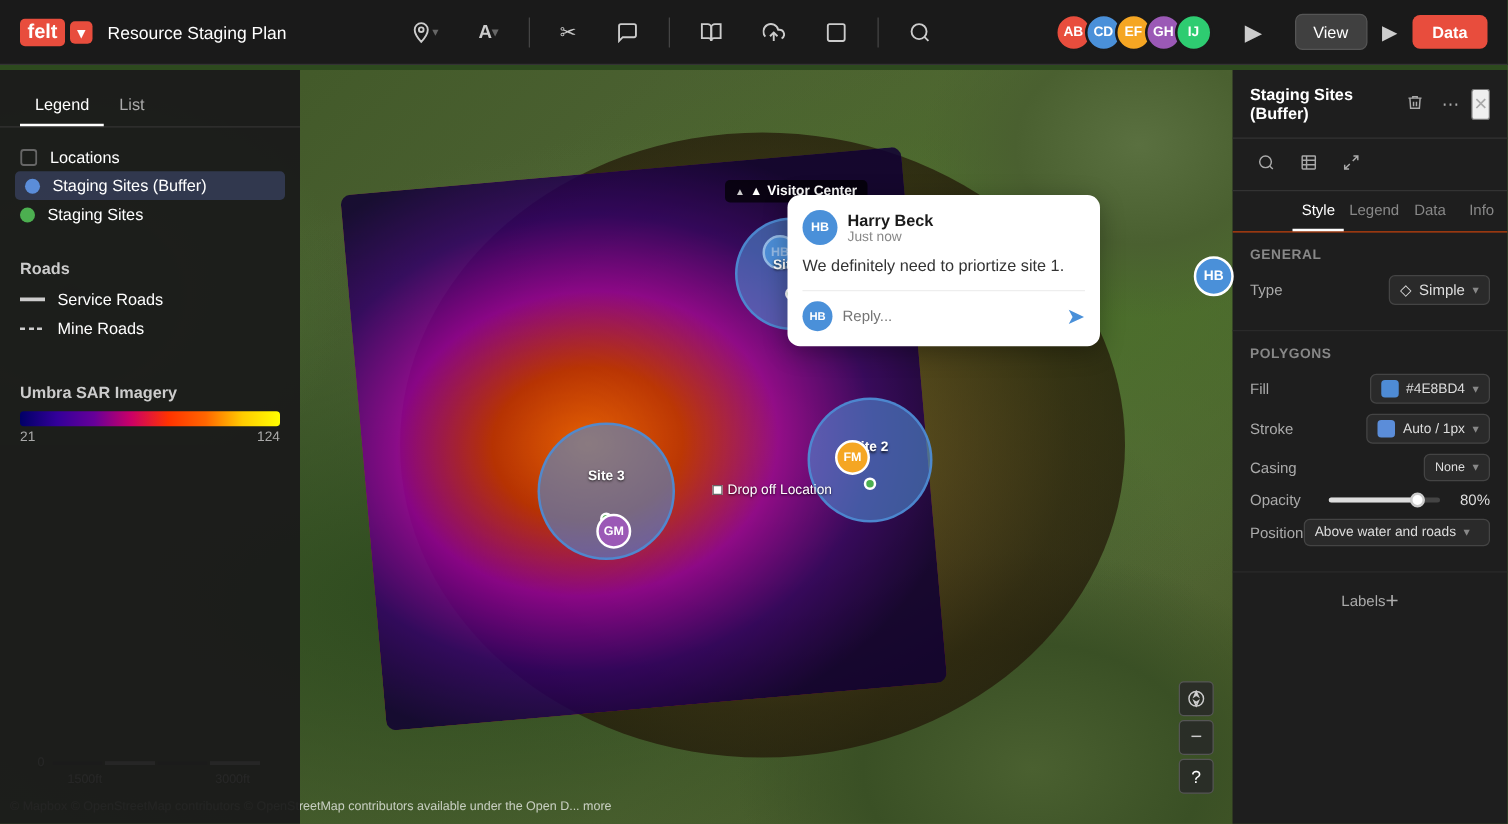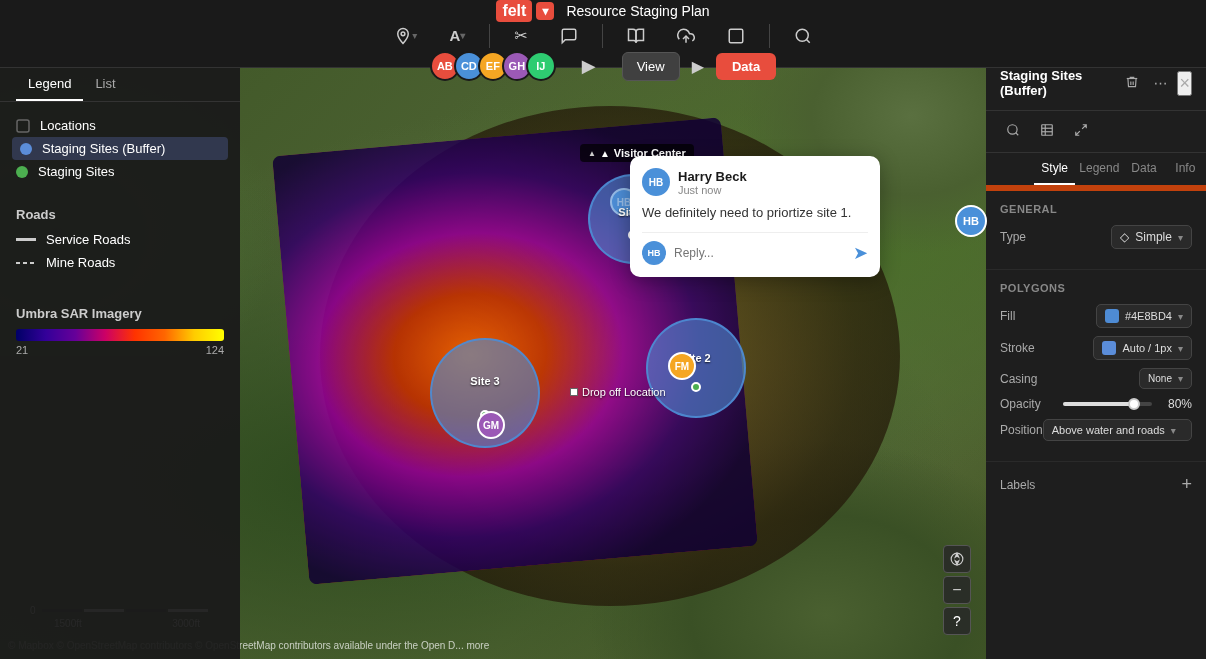--- a/index.html
+++ b/index.html
@@ -1,22 +1,22 @@
 <!DOCTYPE html>
 <html><head>
   <meta charset="utf-8">
   <style>
     * { box-sizing: border-box; margin: 0; padding: 0; }
     body { width: 1206px; height: 659px; overflow: hidden; font-family: -apple-system, BlinkMacSystemFont, 'Segoe UI', sans-serif; background: #2d4a1e; }
 
     
     .navbar {
-      position: absolute; top: 0; left: 0; right: 0; height: 68px;
+      position: absolute; top: 0; left: 0; right: 0; height: 52px;
       background: #1a1a1a; display: flex; align-items: center; justify-content: space-between;
-      padding: 0 16px; z-index: 100; border-bottom: 1px solid #333; flex-direction: column;
+      padding: 0 16px; z-index: 100; border-bottom: 1px solid #333;
     }
     .navbar-left { display: flex; align-items: center; gap: 12px; }
     .felt-logo { display: flex; align-items: center; gap: 4px; font-weight: 700; font-size: 16px; color: #fff; }
     .felt-logo span { background: #e84d3d; color: white; padding: 2px 6px; border-radius: 4px; font-weight: 800; }
     .chevron-down { color: #aaa; font-size: 12px; }
     .map-title { color: #fff; font-size: 14px; font-weight: 500; }
 
     .navbar-tools { display: flex; align-items: center; gap: 16px; }
     .tool-btn { background: none; border: none; color: #ccc; cursor: pointer; font-size: 16px; padding: 4px 8px; border-radius: 4px; display: flex; align-items: center; justify-content: center; }
     .tool-separator { width: 1px; height: 24px; background: #444; }
@@ -181,21 +181,21 @@
       padding: 12px 14px; border-bottom: 1px solid #333;
     }
     .panel-title { font-size: 13px; font-weight: 600; }
     .panel-header-actions { display: flex; align-items: center; gap: 6px; }
     .panel-icon-btn { background: none; border: none; color: #aaa; cursor: pointer; font-size: 14px; padding: 2px 4px; border-radius: 3px; }
     .close-btn { color: #aaa; font-size: 18px; cursor: pointer; }
 
     .panel-tools { display: flex; align-items: center; gap: 8px; padding: 8px 14px; border-bottom: 1px solid #333; }
     .panel-tool { background: none; border: none; color: #aaa; cursor: pointer; font-size: 14px; padding: 4px 6px; border-radius: 4px; }
 
-    .panel-tabs { display: flex; border-bottom: 6px solid #c2410c; padding-left: 48px; }
+    .panel-tabs { display: flex; border-bottom: 1px solid #c2410c; padding-left: 48px; }
     .panel-tab { flex: 1; text-align: center; padding: 8px 4px; font-size: 12px; color: #888; cursor: pointer; border-bottom: 2px solid transparent; }
     .panel-tab.active { color: white; border-bottom-color: white; }
 
     .panel-section { padding: 12px 14px; border-bottom: 1px solid #2a2a2a; }
     .panel-section-title { font-size: 11px; font-weight: 700; color: #888; text-transform: uppercase; letter-spacing: 0.5px; margin-bottom: 10px; }
 
     .panel-row { display: flex; align-items: center; justify-content: space-between; margin-bottom: 8px; }
     .panel-row-label { font-size: 12px; color: #aaa; }
 
     .type-selector {
@@ -222,21 +222,21 @@
     .opacity-value { font-size: 12px; color: #ddd; min-width: 32px; text-align: right; }
 
     .position-selector {
       display: flex; align-items: center; gap: 6px;
       background: #2a2a2a; border: 1px solid #444; border-radius: 5px;
       padding: 4px 8px; font-size: 12px; color: #ddd; cursor: pointer;
       flex: 1;
     }
 
     .labels-row {
-      display: flex; align-items: center; justify-content: space-between;
+      display: flex; align-items: center; justify-content: center;
       padding: 12px 14px;
     }
     .labels-title { font-size: 12px; color: #aaa; }
     .add-btn { background: none; border: none; color: #aaa; font-size: 18px; cursor: pointer; }
 
     
     .hb-floating {
       position: absolute; top: 205px; right: 219px; z-index: 60;
       width: 32px; height: 32px; border-radius: 50%; background: #4a90d9;
       border: 2px solid white; display: flex; align-items: center; justify-content: center;

